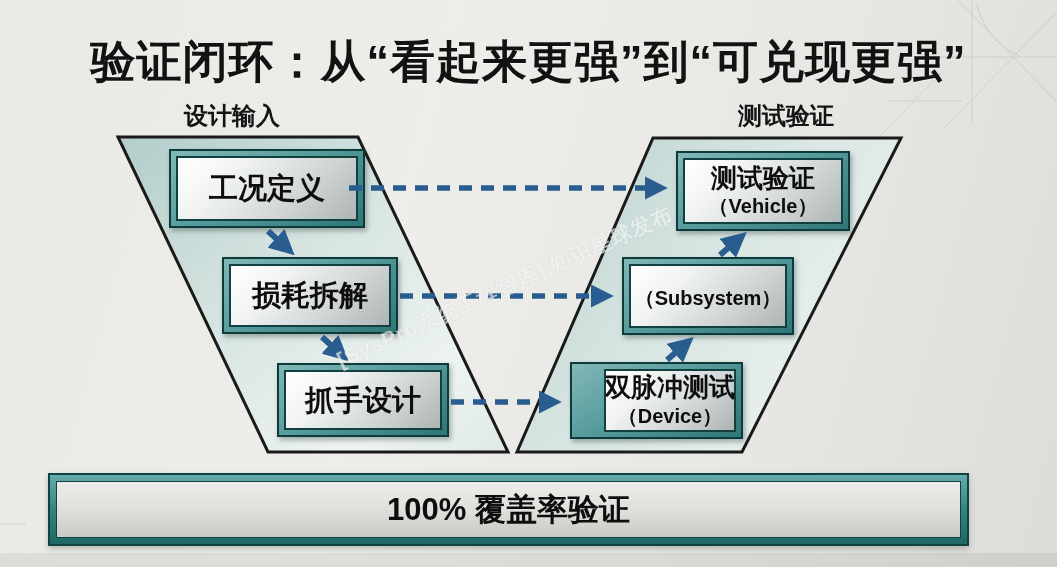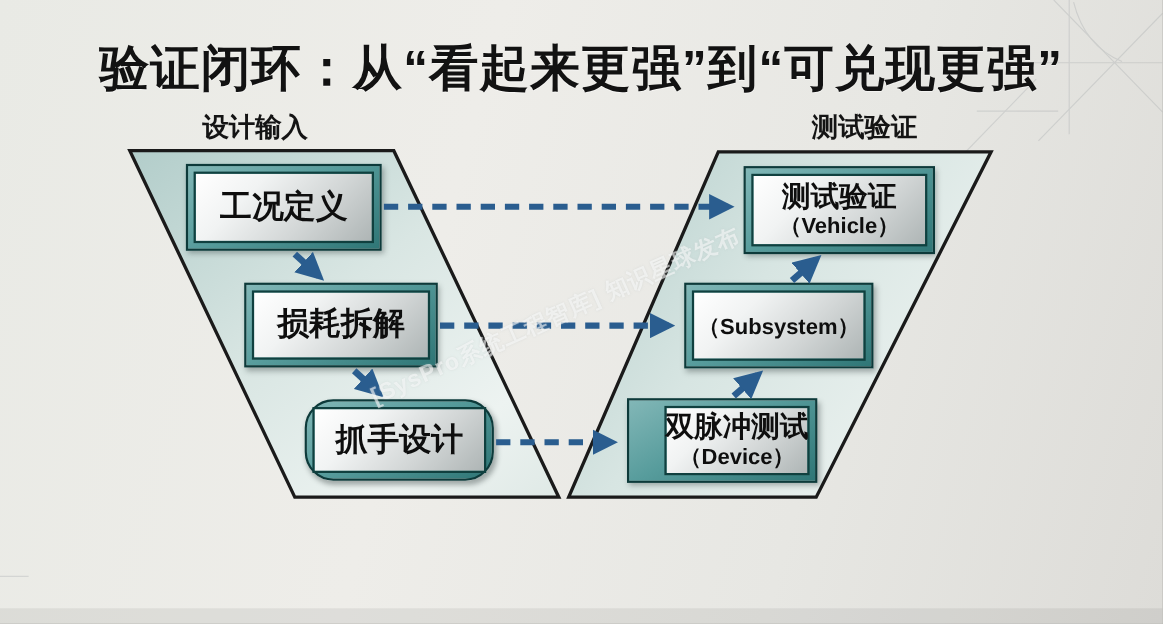--- a/index.html
+++ b/index.html
@@ -112,31 +112,31 @@
     <polygon points="118,137 358,137 508,452 268,452" fill="url(#bandL)" stroke="#1a1a1a" stroke-width="3"></polygon>
 
     <polygon points="653,138 901,138 742,452 517,452" fill="url(#bandR)" stroke="#1a1a1a" stroke-width="3"></polygon>
   </svg>
 
   <div class="title">验证闭环：从“看起来更强”到“可兑现更强”</div>
 
   <div class="col-label left">设计输入</div>
   <div class="col-label right">测试验证</div>
 
-  <div class="vbox" style="left:169px;top:149px;width:178px;height:79px;">
+  <div class="vbox" style="left:169px;top:149px;width:196px;height:79px;">
     <div class="inner">
         <span class="l1">工况定义</span>
       </div>
   </div>
   <div class="vbox" style="left:222px;top:257px;width:176px;height:77px;">
     <div class="inner">
         <span class="l1">损耗拆解</span>
       </div>
   </div>
-  <div class="vbox" style="left:277px;top:363px;width:172px;height:74px;border-radius:26px;">
+  <div class="vbox" style="left:277px;top:363px;width:172px;height:74px;">
     <div class="inner">
         <span class="l1">抓手设计</span>
       </div>
   </div>
 
   <div class="vbox" style="left:676px;top:151px;width:174px;height:80px;">
     <div class="inner">
       <span class="l1 small">测试验证</span>
       <span class="l2">（Vehicle）</span>
     </div>
@@ -168,16 +168,21 @@
       <line x1="720" y1="255" x2="742" y2="236" marker-end="url(#ah)"></line>
     </g>
     <g stroke="#2a5d8f" stroke-width="5.5" fill="none" stroke-dasharray="13 9">
 
       <line x1="349" y1="188" x2="662" y2="188" marker-end="url(#ah)"></line>
       <line x1="400" y1="296" x2="608" y2="296" marker-end="url(#ah)"></line>
       <line x1="451" y1="402" x2="556" y2="402" marker-end="url(#ah)"></line>
     </g>
   </svg>
 
+  <div class="bottom-bar">
+    <div class="inner">
+      <span>100% 覆盖率验证</span>
+    </div>
+  </div>
 
   <div class="watermark">[SysPro系统工程智库] 知识星球发布</div>
 
 </div>
 
 </body></html>

